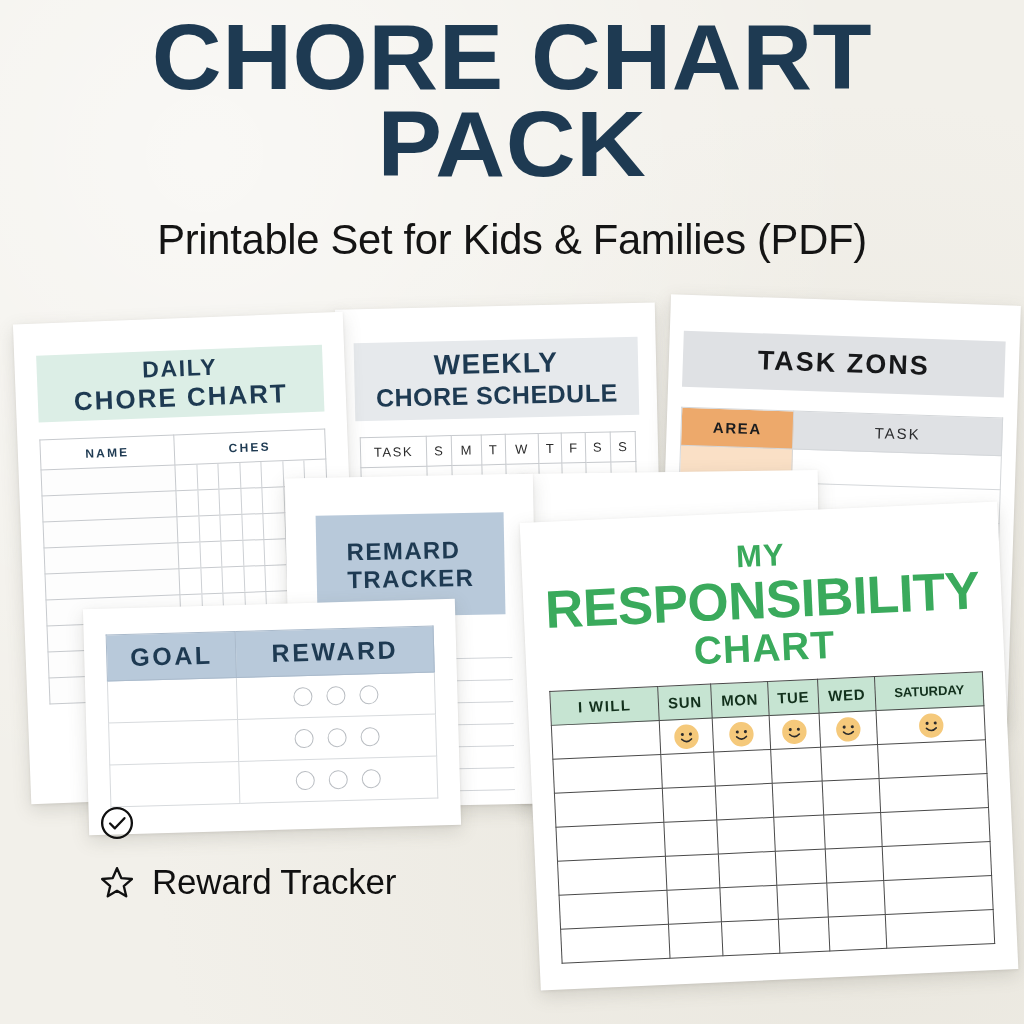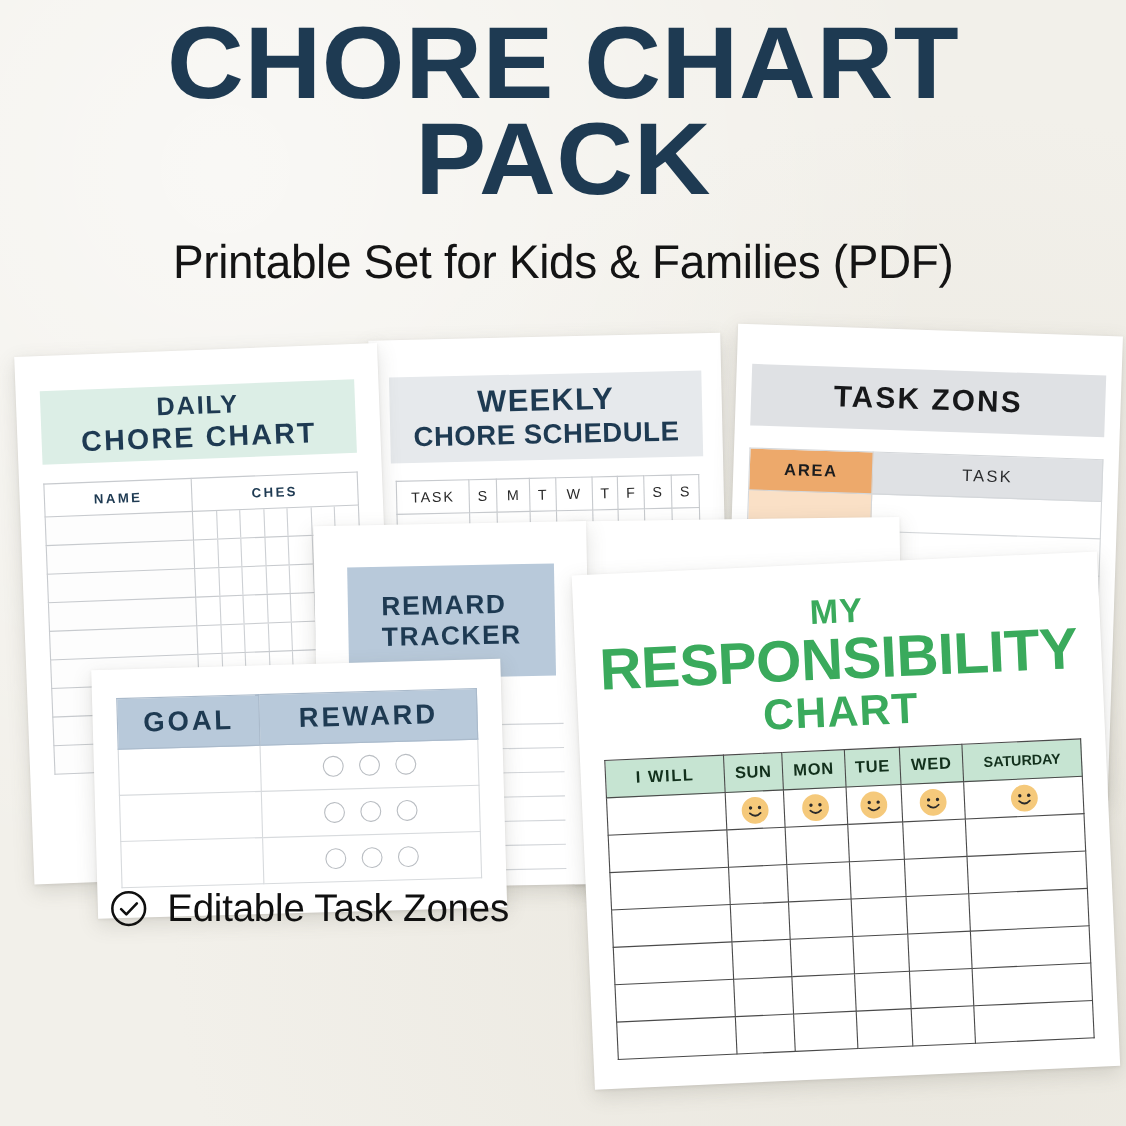--- a/index.html
+++ b/index.html
@@ -776,17 +776,22 @@
 </div>
 
 <div class="features">
 
 
   <div class="feature-row">
     <svg class="feature-icon" viewBox="0 0 32 32">
       <circle cx="16" cy="16" r="14" fill="none" stroke="#101010" stroke-width="2.2"></circle>
       <path d="M9.5 16.5 L14 21 L23 11.5" fill="none" stroke="#101010" stroke-width="2.2" stroke-linecap="round" stroke-linejoin="round"></path>
     </svg>
-    <div class="feature-label">Editable Task Zones</div>
-  </div>
-
+  </div>
+
+  <div class="feature-row">
+    <svg class="feature-icon" viewBox="0 0 32 32">
+      <path d="M16 3 L20 12.3 L30 13.2 L22.4 19.8 L24.7 29.5 L16 24.3 L7.3 29.5 L9.6 19.8 L2 13.2 L12 12.3 Z" fill="none" stroke="#101010" stroke-width="2.2" stroke-linejoin="round"></path>
+    </svg>
+    <div class="feature-label">Reward Tracker</div>
+  </div>
 
 </div>
 
 </body></html>

